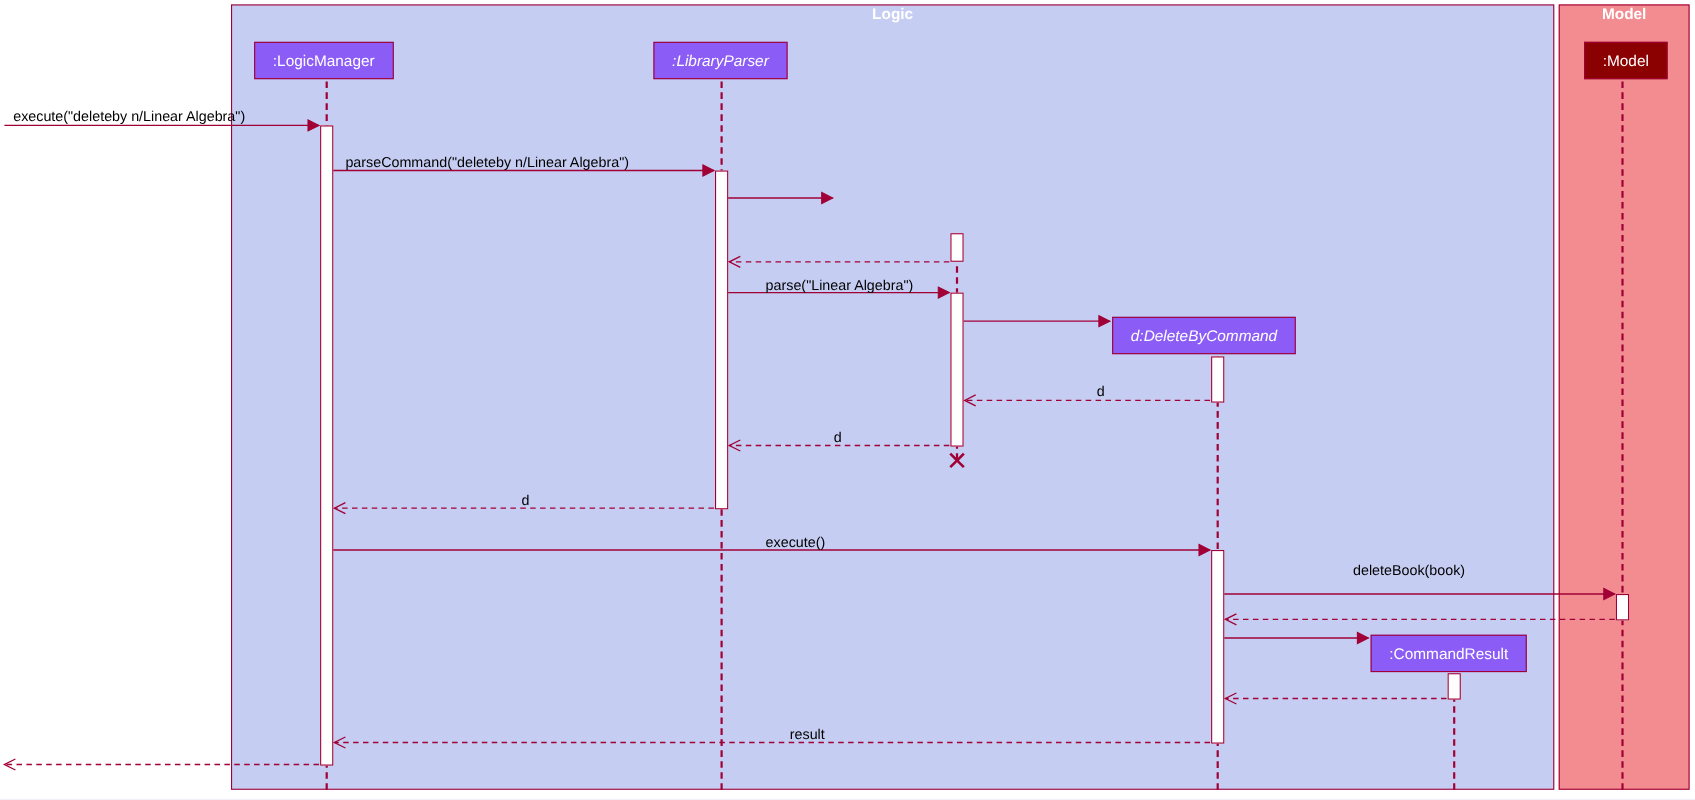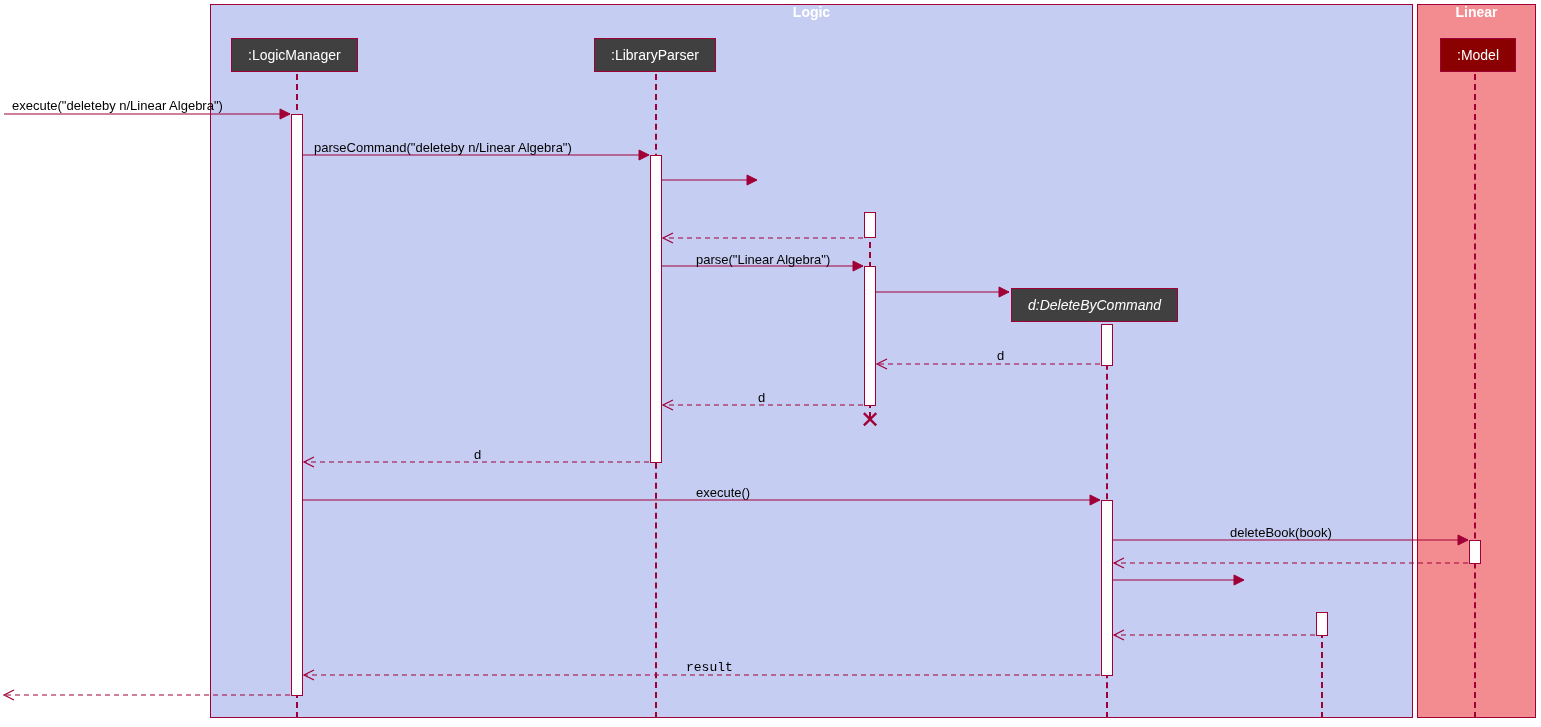--- a/index.html
+++ b/index.html
@@ -42,21 +42,21 @@
     top: 4px;
     width: 100%;
     text-align: center;
     font-weight: bold;
     color: #fff;
     font-size: 14px;
     z-index: 3;
   }
   .participant {
     position: absolute;
-    background: #404040;
+    background: #8b5cf6;
     border: 1.5px solid #a10036;
     color: #fff;
     padding: 8px 16px;
     font-size: 14px;
     text-align: center;
     white-space: nowrap;
     z-index: 10;
   }
   .lifeline {
     position: absolute;
@@ -100,25 +100,26 @@
   svg .head-open { fill: none; stroke: #a10036; stroke-width: 1.2; }
 </style>
 </head>
 <body>
 
 <div class="container">
 
   <div class="frame frame-logic"></div>
   <div class="frame frame-model"></div>
   <div class="frame-label" style="left:210px; width:1203px;">Logic</div>
-  <div class="frame-label" style="left:1417px; width:119px;">Linear</div>
+  <div class="frame-label" style="left:1417px; width:119px;">Model</div>
 
   <div class="participant" style="left:231px; top:38px;">:LogicManager</div>
-  <div class="participant" style="left:594px; top:38px;">:LibraryParser</div>
+  <div class="participant" style="left:594px; top:38px;font-style:italic;">:LibraryParser</div>
   <div class="participant" style="left:1011px; top:288px;font-style:italic;">d:DeleteByCommand</div>
+  <div class="participant" style="left:1246px; top:577px;">:CommandResult</div>
   <div class="participant" style="background:#8b0000; left:1440px; top:38px;">:Model</div>
 
   <div class="lifeline" style="left:296px; top:74px; height:644px;"></div>
   <div class="lifeline" style="left:655px; top:74px; height:644px;"></div>
   <div class="lifeline" style="left:869px; top:212px; height:206px;"></div>
   <div class="lifeline" style="left:1106px; top:324px; height:394px;"></div>
   <div class="lifeline" style="left:1321px; top:612px; height:106px;"></div>
   <div class="lifeline" style="left:1474px; top:74px; height:644px;"></div>
 
   <div class="activation" style="left:291px; top:114px; height:582px;"></div>
@@ -132,22 +133,22 @@
 
   <div class="destroy-x" style="left:858px; top:408px; width:24px;">✕</div>
 
   <div class="msg-label" style="left:12px; top:98px;">execute("deleteby n/Linear Algebra")</div>
   <div class="msg-label" style="left:314px; top:140px;">parseCommand("deleteby n/Linear Algebra")</div>
   <div class="msg-label" style="left:696px; top:252px;">parse("Linear Algebra")</div>
   <div class="msg-label" style="left:997px; top:348px;">d</div>
   <div class="msg-label" style="left:758px; top:390px;">d</div>
   <div class="msg-label" style="left:474px; top:447px;">d</div>
   <div class="msg-label" style="left:696px; top:485px;">execute()</div>
-  <div class="msg-label" style="left:1230px; top:525px;">deleteBook(book)</div>
-  <div class="msg-label" style="left:686px; top:660px;font-family:Liberation Mono, monospace;">result</div>
+  <div class="msg-label" style="left:1230px; top:511px;">deleteBook(book)</div>
+  <div class="msg-label" style="left:718px; top:660px;">result</div>
 
   <svg class="arrows">
 
     <line class="solid" x1="4" y1="114" x2="290" y2="114"></line>
     <polygon class="head-solid" points="290,114 280,109 280,119"></polygon>
 
     <line class="solid" x1="303" y1="155" x2="649" y2="155"></line>
     <polygon class="head-solid" points="649,155 639,150 639,160"></polygon>
 
     <line class="solid" x1="662" y1="180" x2="757" y2="180"></line>

